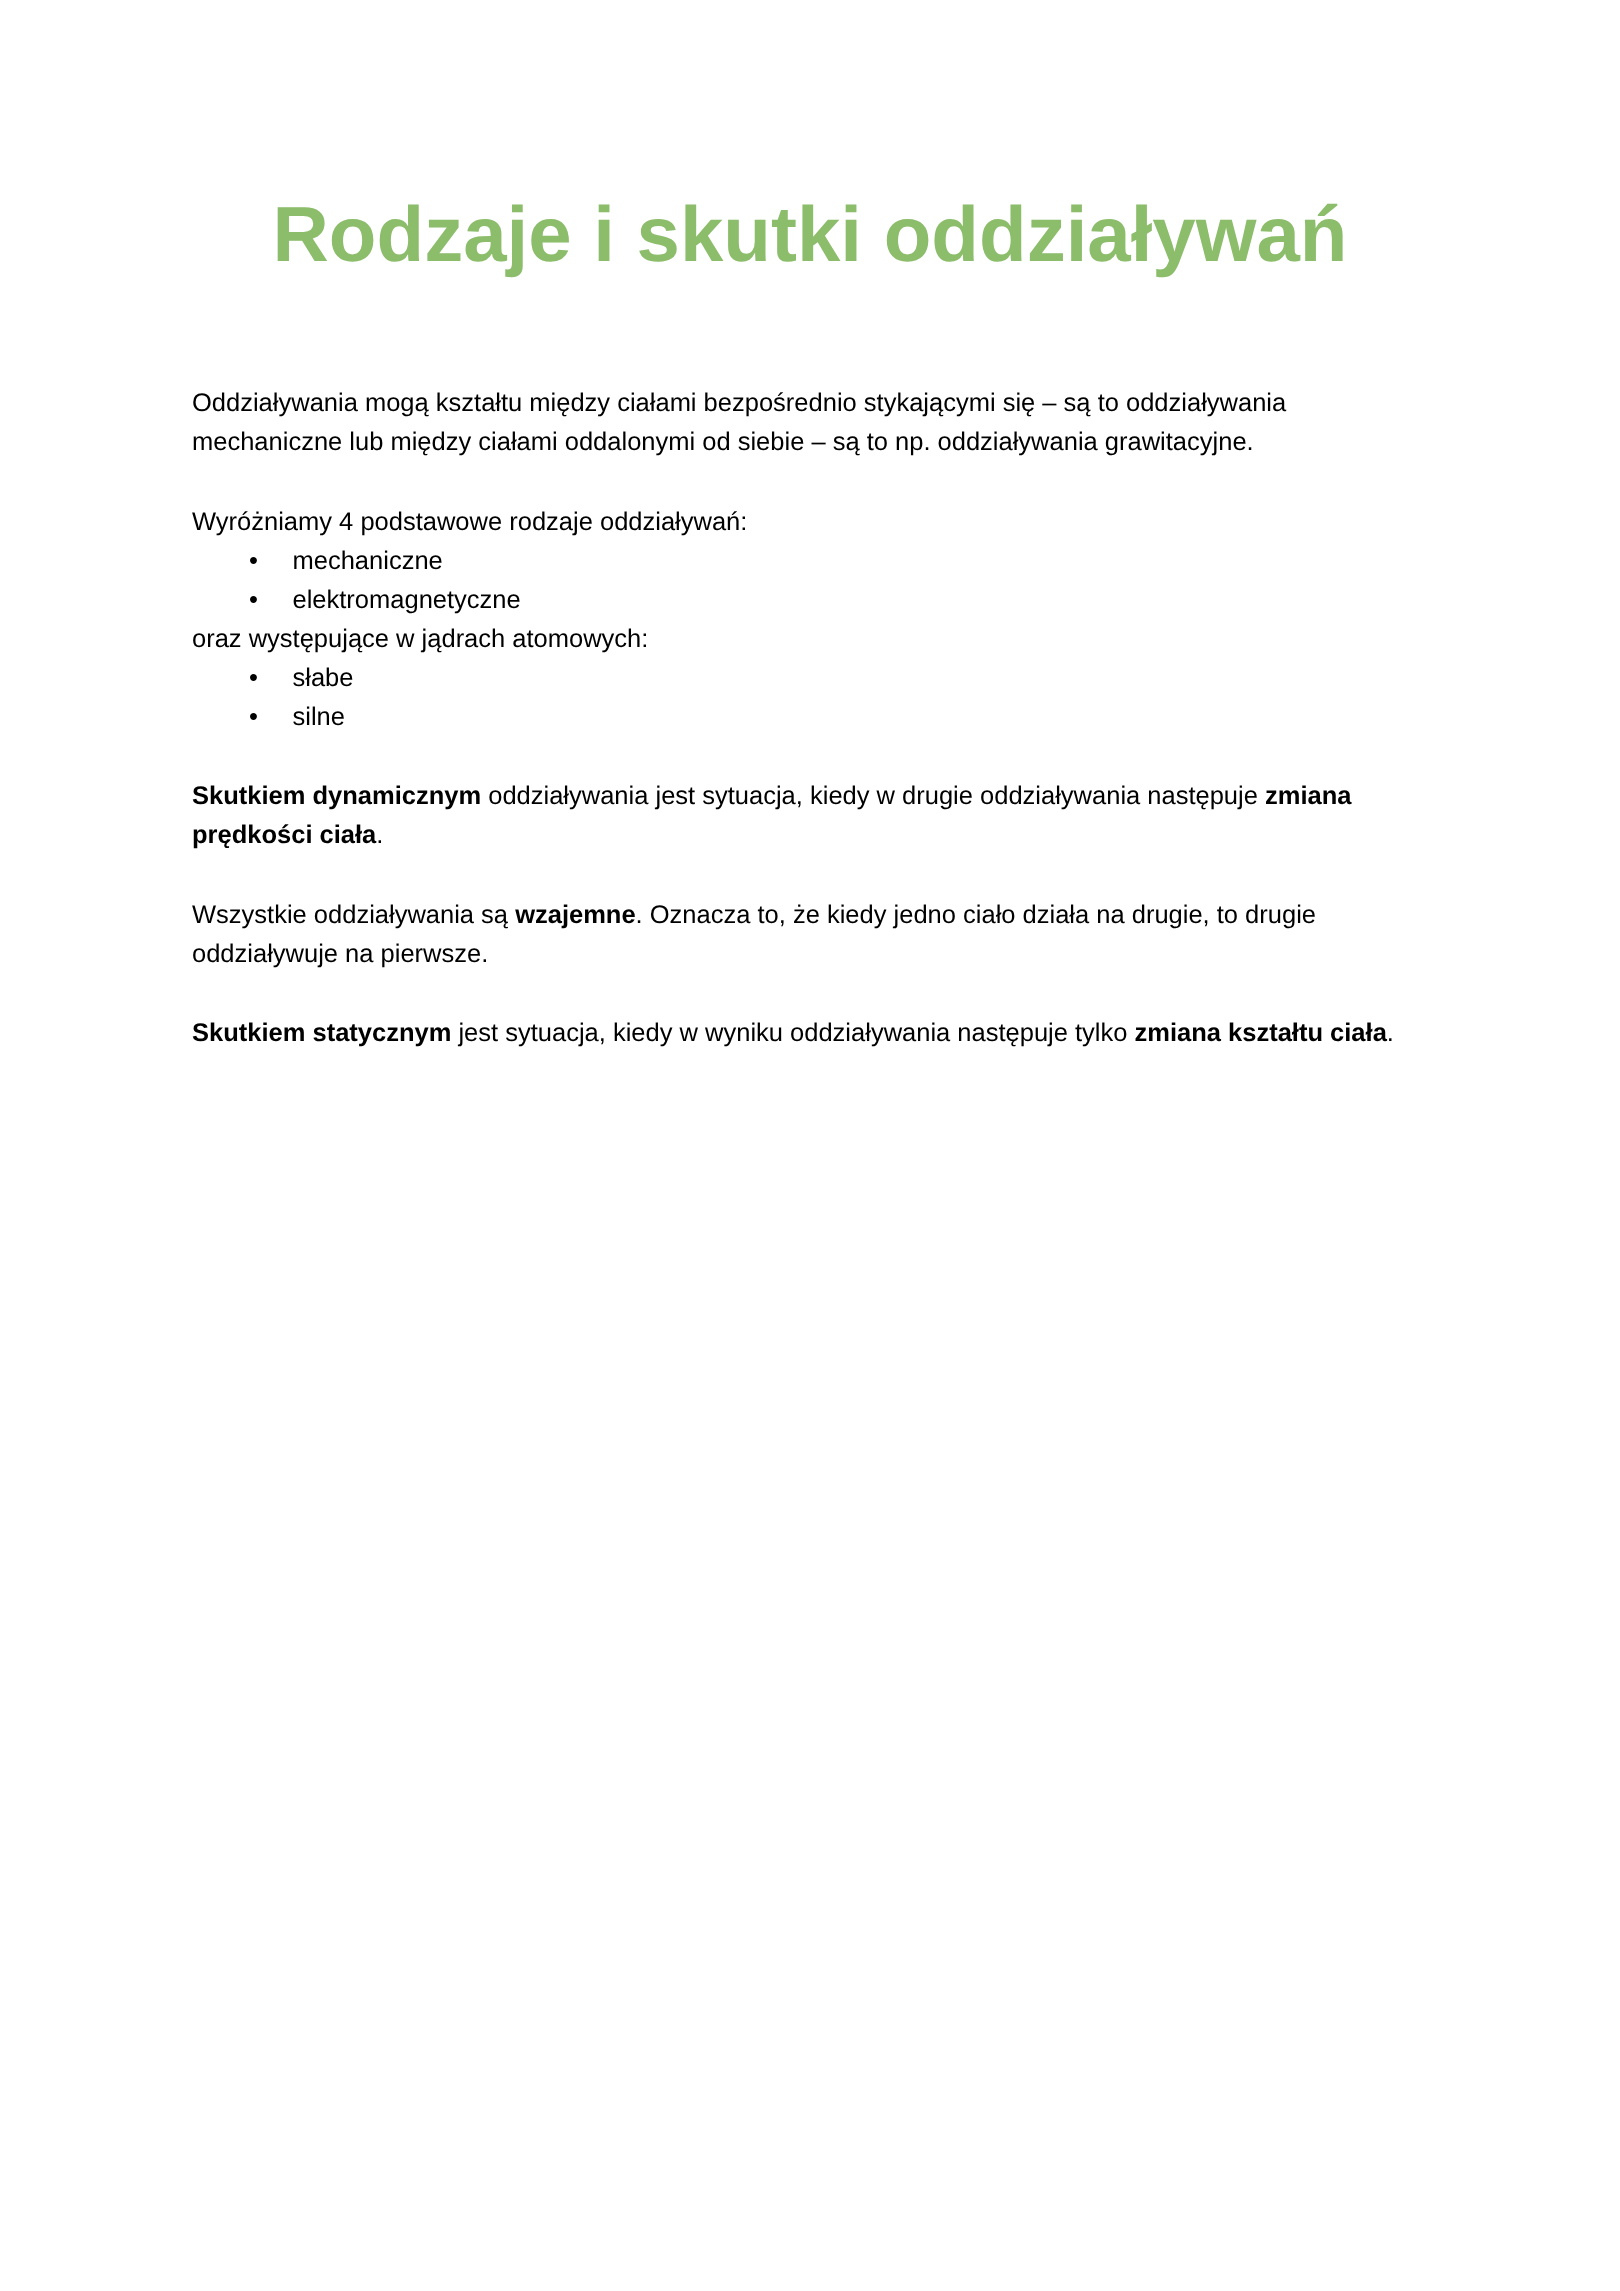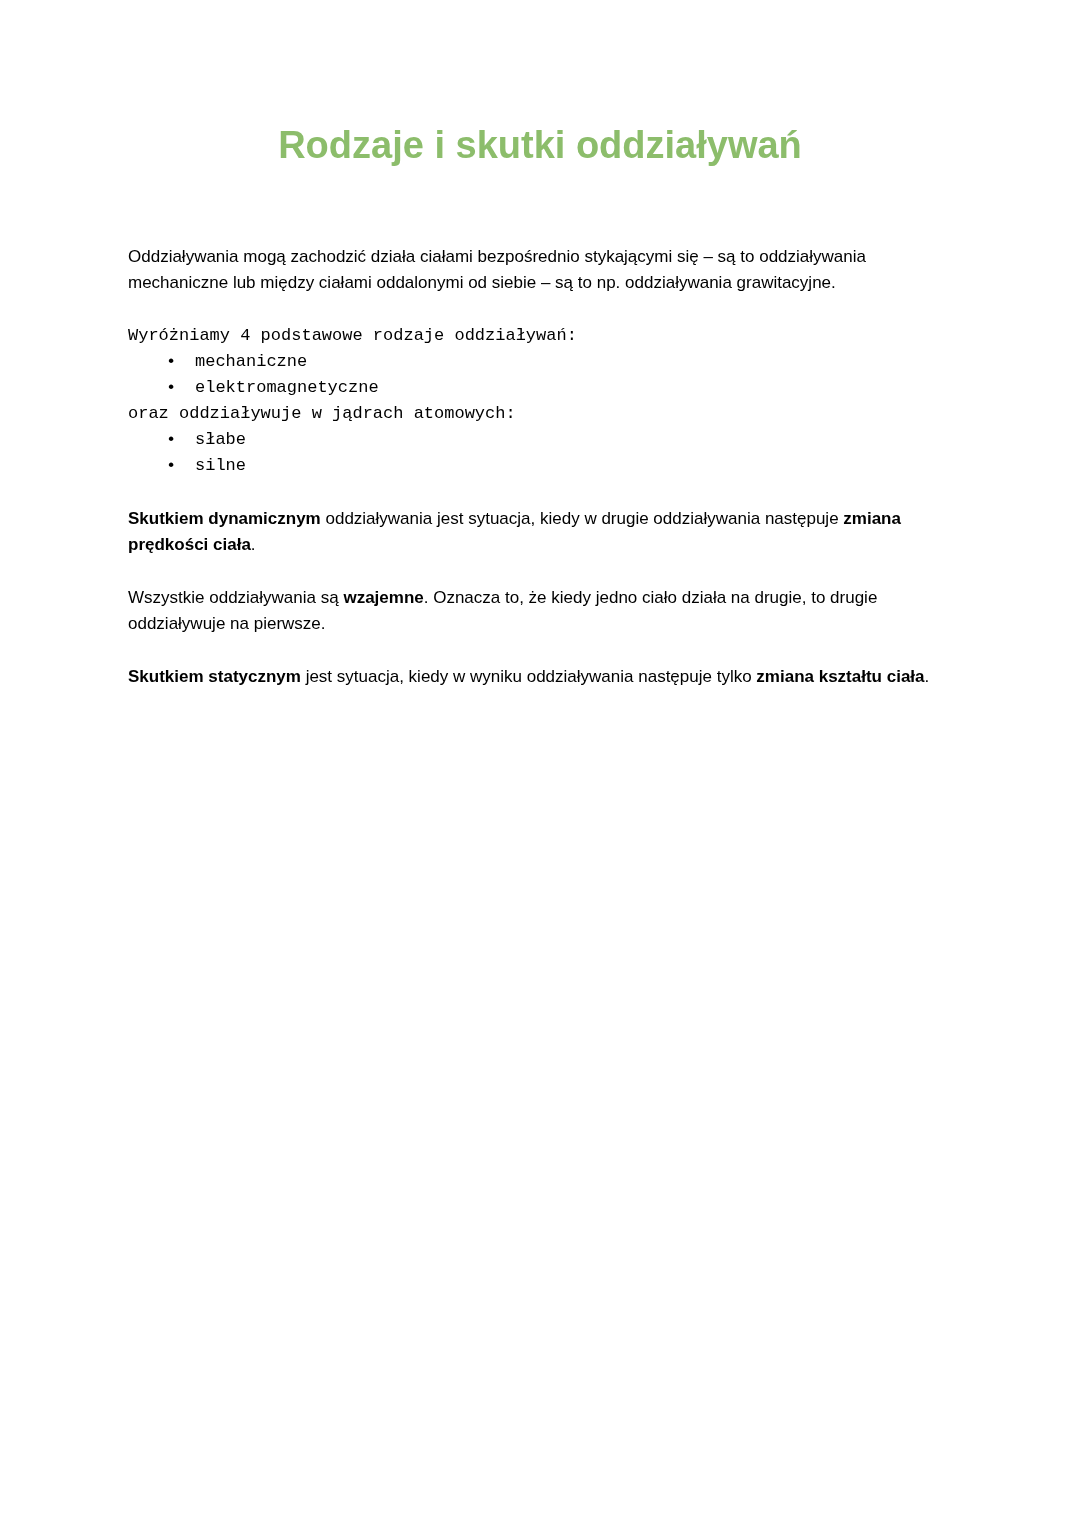--- a/index.html
+++ b/index.html
@@ -14,36 +14,35 @@
     background: var(--page-bg, #ffffff);
     color: var(--text-color, #000000);
     font-family: "Liberation Sans", sans-serif;
     font-size: 17px;
     line-height: 26px;
     padding: 118px 128px 60px 128px;
     position: relative;
     overflow: hidden;
   }
   .doc-title {
-    margin: 4px 0 76px 0;
+    margin: 16px 0 76px 0;
     text-align: center;
     color: var(--title-color, #8cbd6b);
-    font-size: 38px;
+    font-size: 52px;
     line-height: 46px;
     font-weight: 700;
   }
   .doc-body p {
     margin: 0 0 27px 0;
   }
   .doc-body p.tight {
     margin: 0;
   }
   .list-block {
     margin: 0 0 27px 0;
-    font-family: Liberation Mono, monospace;
   }
   ul.bullet-list {
     list-style: none;
     margin: 0;
     padding: 0;
   }
   ul.bullet-list li {
     position: relative;
     padding-left: 67px;
     line-height: 26px;
@@ -59,31 +58,31 @@
 </head>
 <body>
 
 <div class="page">
 
   <h1 class="doc-title">Rodzaje i skutki oddziaływań</h1>
 
   <div class="doc-body">
 
 
-    <p><span>Oddziaływania mogą zachodzić działa ciałami bezpośrednio stykającymi się – są to oddziaływania mechaniczne lub między ciałami oddalonymi od siebie – są to np. oddziaływania grawitacyjne.</span></p>
+    <p><span>Oddziaływania mogą kształtu między ciałami bezpośrednio stykającymi się – są to oddziaływania mechaniczne lub między ciałami oddalonymi od siebie – są to np. oddziaływania grawitacyjne.</span></p>
 
     <div class="list-block">
       <p class="tight">Wyróżniamy 4 podstawowe rodzaje oddziaływań:</p>
 
       <ul class="bullet-list">
         <li><span>mechaniczne</span></li>
         <li><span>elektromagnetyczne</span></li>
       </ul>
 
-      <p class="tight">oraz oddziaływuje w jądrach atomowych:</p>
+      <p class="tight">oraz występujące w jądrach atomowych:</p>
 
       <ul class="bullet-list">
         <li><span>słabe</span></li>
         <li><span>silne</span></li>
       </ul>
     </div>
 
     <p><strong>Skutkiem dynamicznym</strong><span> oddziaływania jest sytuacja, kiedy w drugie oddziaływania następuje </span><strong>zmiana prędkości ciała</strong><span>.</span></p>
 
     <p><span>Wszystkie oddziaływania są </span><strong>wzajemne</strong><span>. Oznacza to, że kiedy jedno ciało działa na drugie, to drugie oddziaływuje na pierwsze.</span></p>

